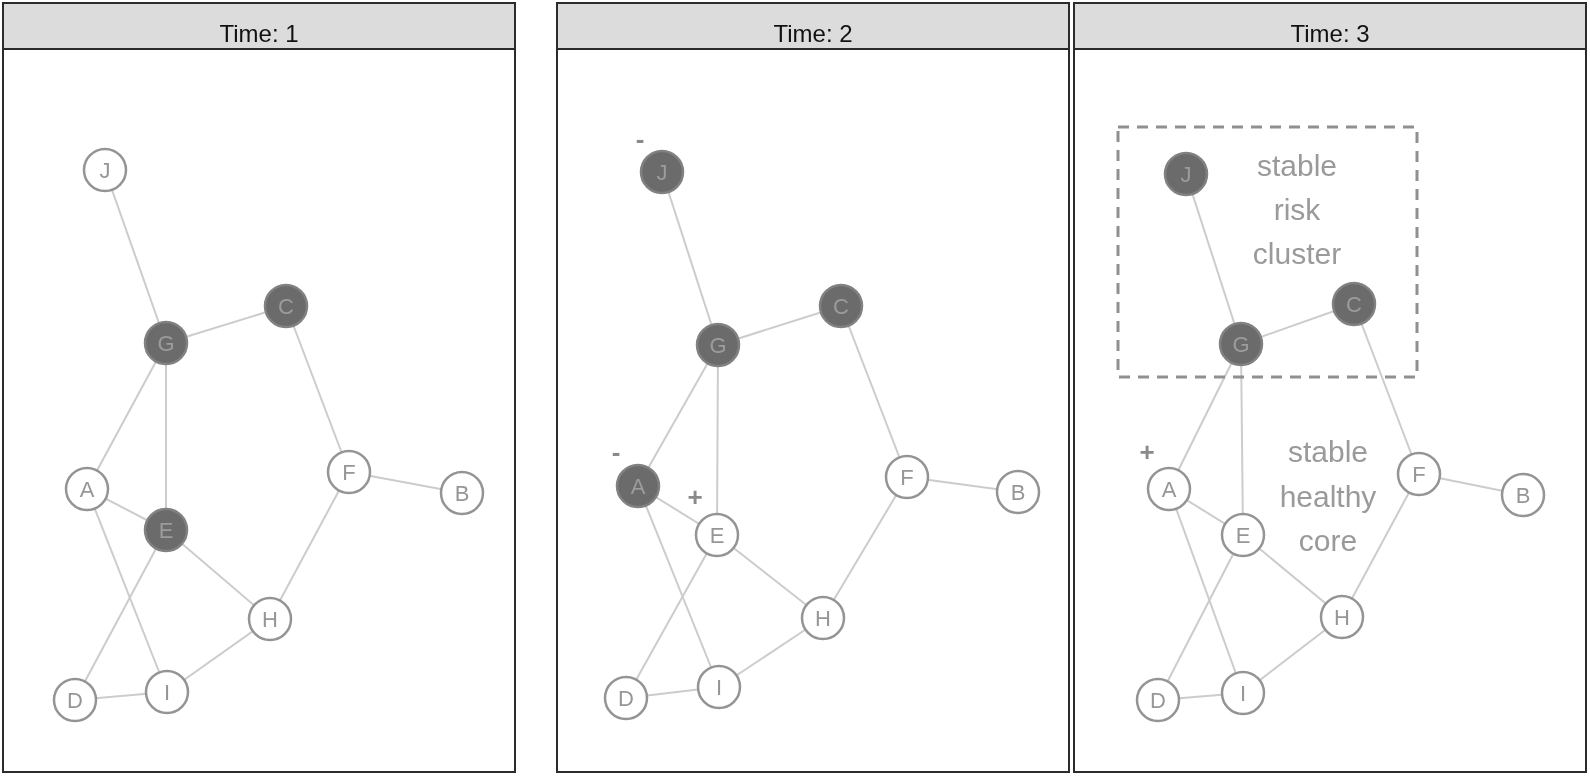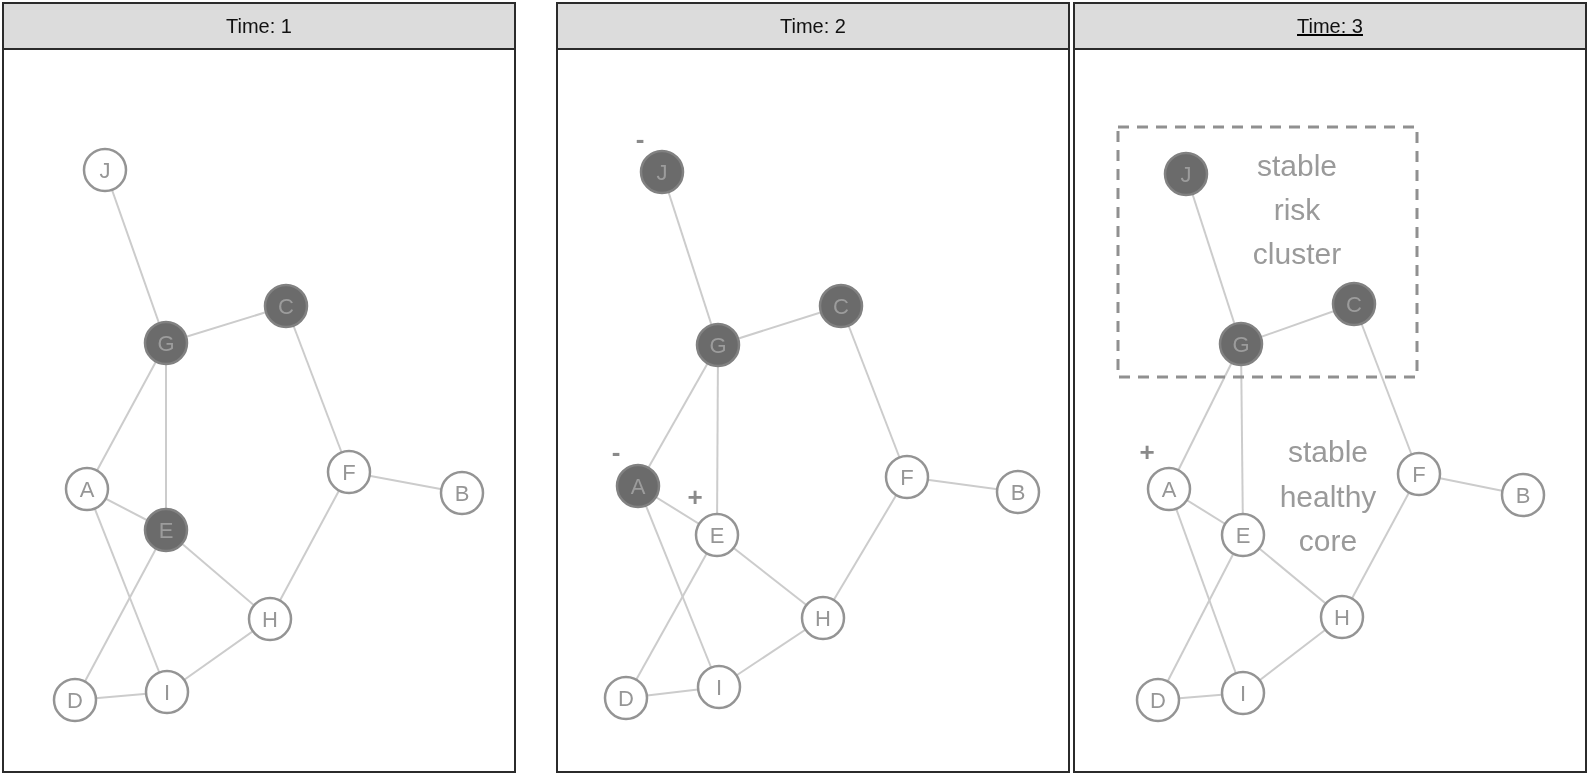--- a/index.html
+++ b/index.html
@@ -17,30 +17,30 @@
     position: absolute;
     top: 2px;
     width: 514px;
     height: 771px;
     box-sizing: border-box;
     border: 2px solid #2b2b2b;
     background: #ffffff;
   }
   .panel-1 { left: 2px; }
   .panel-2 { left: 556px; }
-  .panel-3 { left: 1073px; text-decoration: underline; }
+  .panel-3 { left: 1073px; }
   .panel-header {
     height: 44px;
     box-sizing: content-box;
     background: #dcdcdc;
     border-bottom: 2px solid #2b2b2b;
     display: flex;
-    align-items: center;
+    align-items: flex-end;
     justify-content: center;
-    font-size: 20px;
+    font-size: 24px;
     color: #111111;
   }
   svg.graph {
     display: block;
     width: 510px;
     height: 721px;
   }
   svg text { font-family: "Liberation Sans", sans-serif; }
 </style>
 </head>

